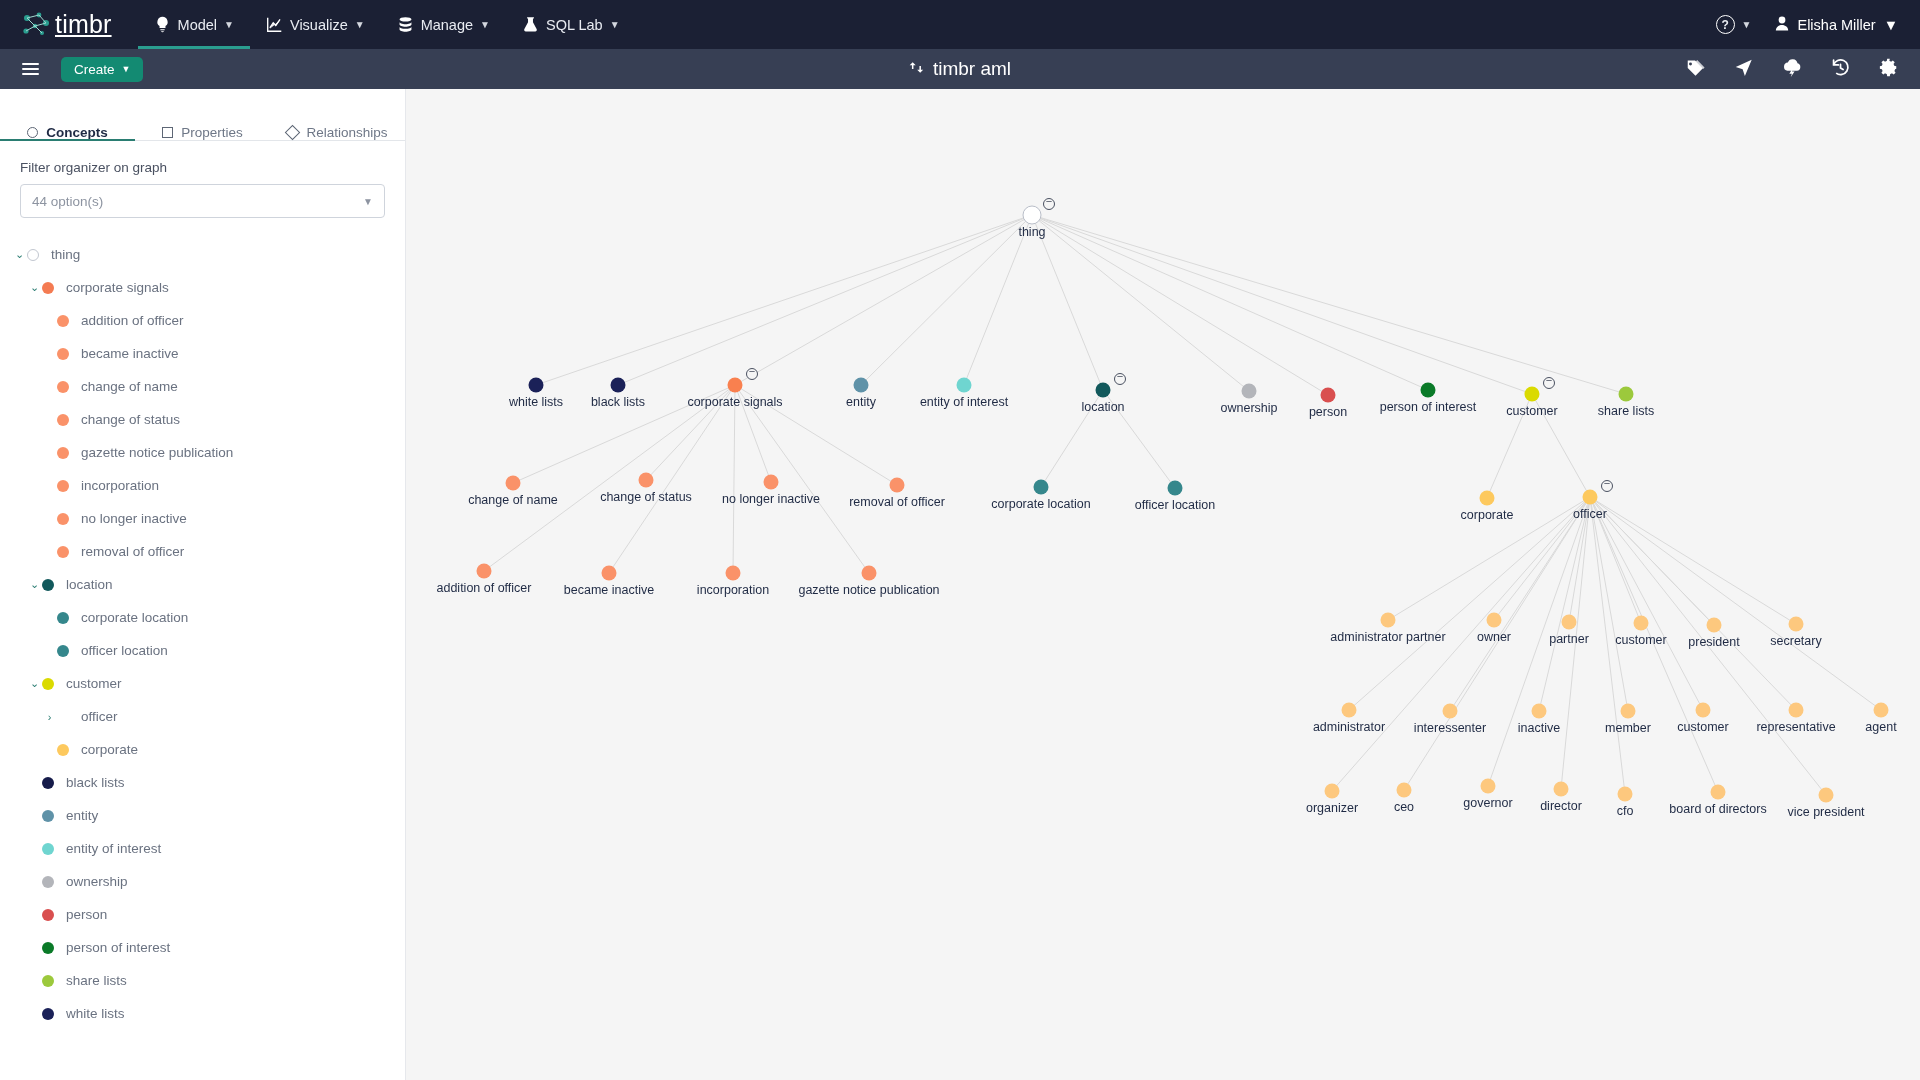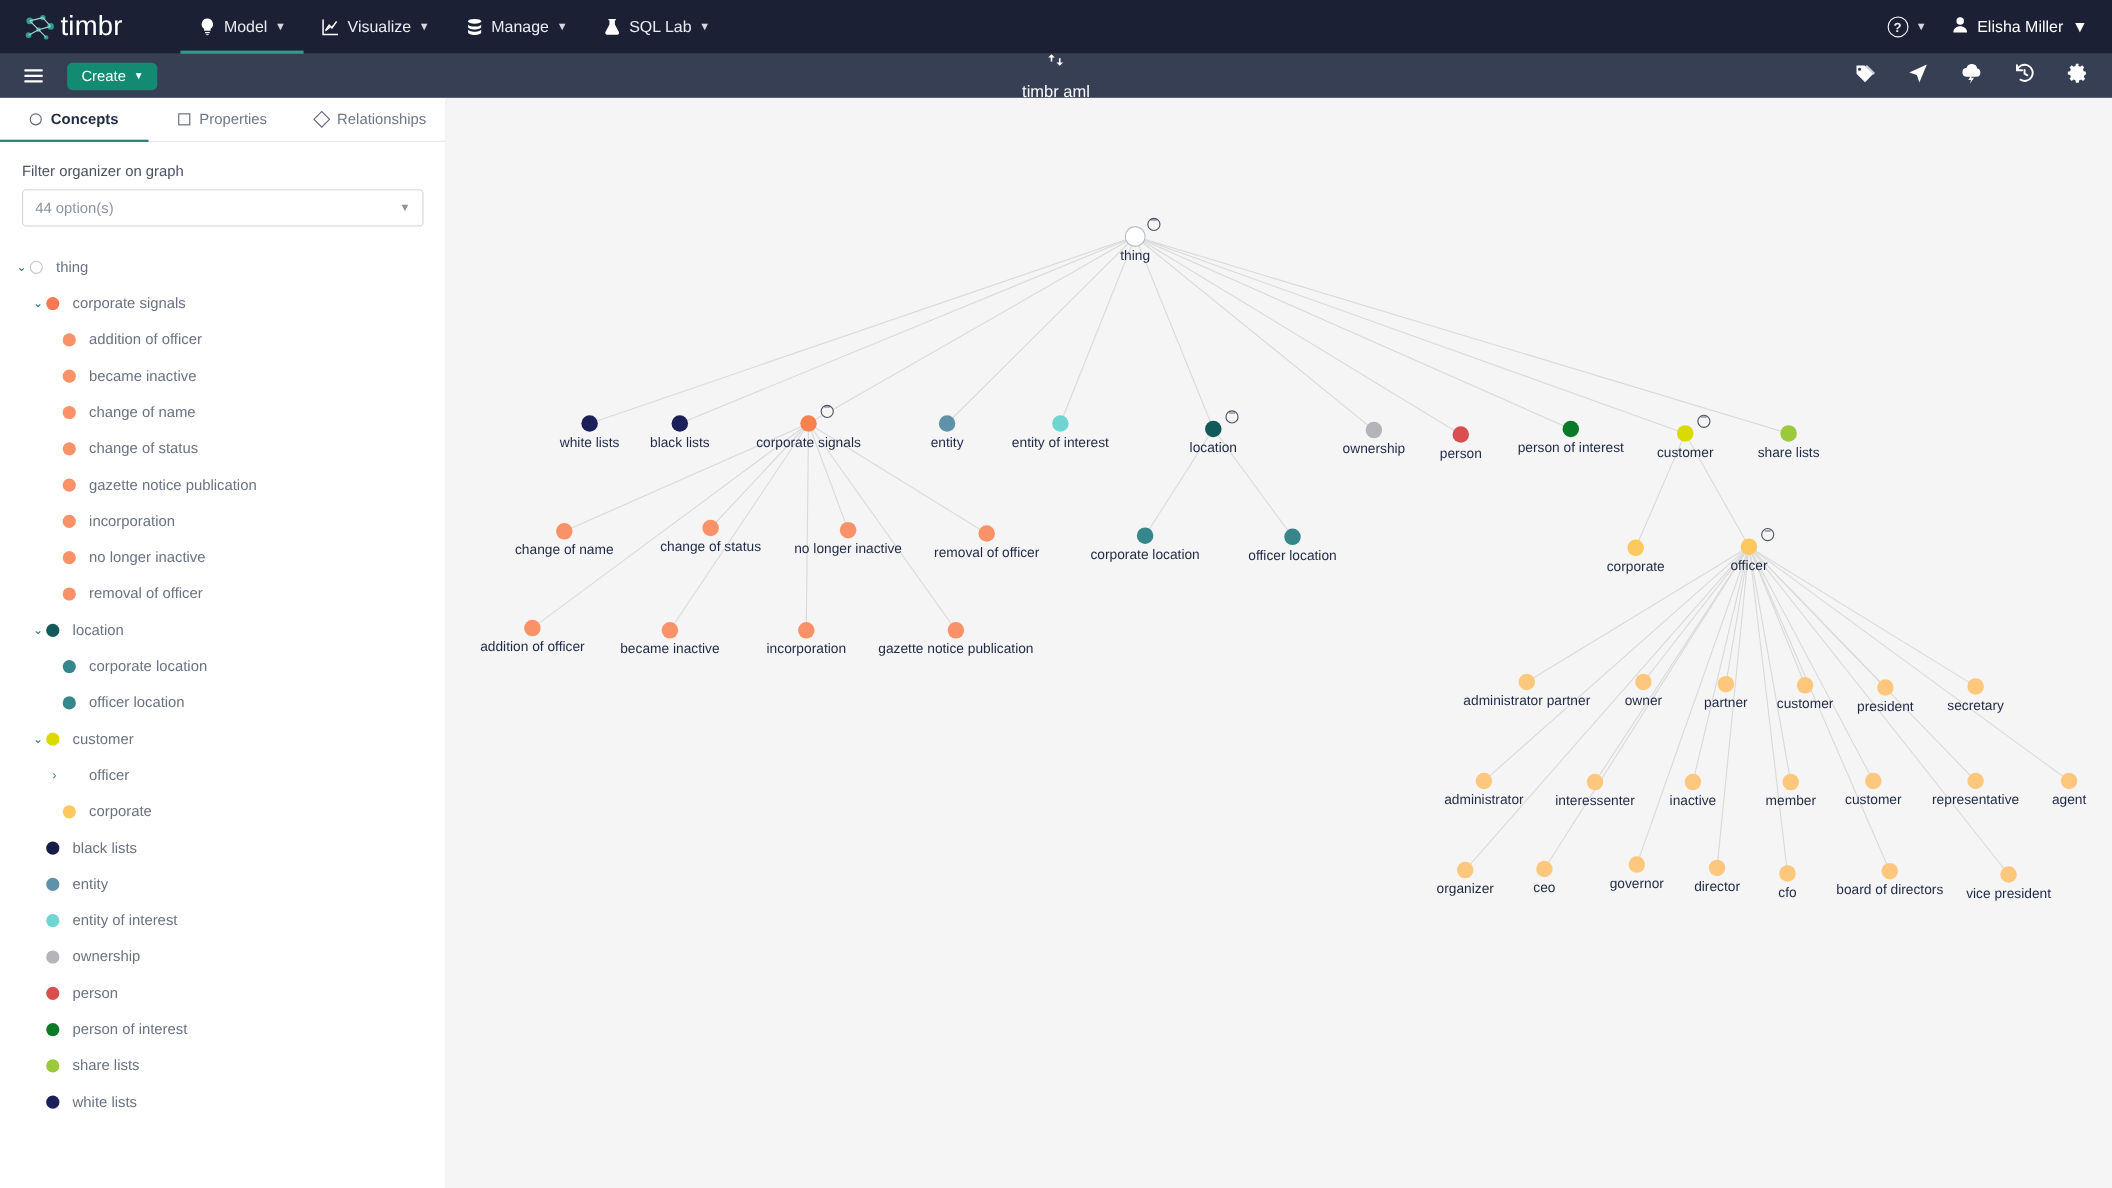--- a/index.html
+++ b/index.html
@@ -8,21 +8,21 @@
     width: 1920px; height: 1080px;
     font-family: "Liberation Sans", sans-serif;
     background: #ffffff; overflow: hidden;
   }
 
   
   #topnav {
     height: 49px; background: #1b2034; display: flex; align-items: center;
     padding: 0 22px; color: #fff; position: relative;
   }
-  .brand { display: flex; align-items: flex-end; gap: 3px; margin-right: 52px; }
+  .brand { display: flex; align-items: center; gap: 3px; margin-right: 26px; text-decoration: underline; }
   .brand-mark { width: 30px; height: 26px; position: relative; }
   .brand-text { font-size: 25px; letter-spacing: .2px; color: #fff; font-weight: 400; }
   .navitem {
     display: flex; align-items: center; gap: 7px; height: 49px; padding: 0 16px;
     font-size: 14.5px; color: #e9ecf2; cursor: pointer; position: relative;
   }
   .navitem .caret { font-size: 10px; opacity: .9; }
   .navitem.active::after {
     content: ""; position: absolute; left: 0; right: 0; bottom: 0;
     height: 3px; background: #2a9d8f;
@@ -43,31 +43,31 @@
   }
   .hamburger { width: 17px; cursor: pointer; }
   .hamburger span { display: block; height: 2px; background: #fff; margin: 3px 0; border-radius: 1px; }
   .create-btn {
     margin-left: 22px; background: #138a72; color: #fff; border: none;
     border-radius: 5px; height: 25px; padding: 0 13px; font-size: 13.5px;
     font-family: inherit; cursor: pointer; display: flex; align-items: center; gap: 7px;
   }
   .kb-title {
     position: absolute; left: 50%; transform: translateX(-50%);
-    display: flex; align-items: center; gap: 9px; font-size: 15px; color: #fff; flex-direction: column;
+    display: flex; align-items: center; gap: 9px; font-size: 19px; color: #fff;
   }
   .bar-icons { margin-left: auto; display: flex; align-items: center; gap: 29px; }
   .bar-icons svg { cursor: pointer; }
 
   
   #body { display: flex; height: 991px; }
 
   
   #sidebar { width: 406px; background: #fff; border-right: 1px solid #e6e8ec; position: relative; }
-  .tabs { display: flex; height: 40px; border-bottom: 1px solid #e3e6ea; }
+  .tabs { display: flex; height: 52px; border-bottom: 1px solid #e3e6ea; align-items: flex-end; }
   .tab {
     flex: 1; display: flex; align-items: center; justify-content: center; gap: 8px;
     font-size: 13.5px; color: #6e7787; cursor: pointer; position: relative;
   }
   .tab.active { color: #1f2a44; font-weight: bold; }
   .tab.active::after {
     content: ""; position: absolute; left: 0; right: 0; bottom: -1px; height: 2.5px; background: #2a7d72;
   }
   .tab-ico { width: 11px; height: 11px; display: inline-block; }
   .o-ico { border: 1.5px solid #5d6675; border-radius: 50%; }

